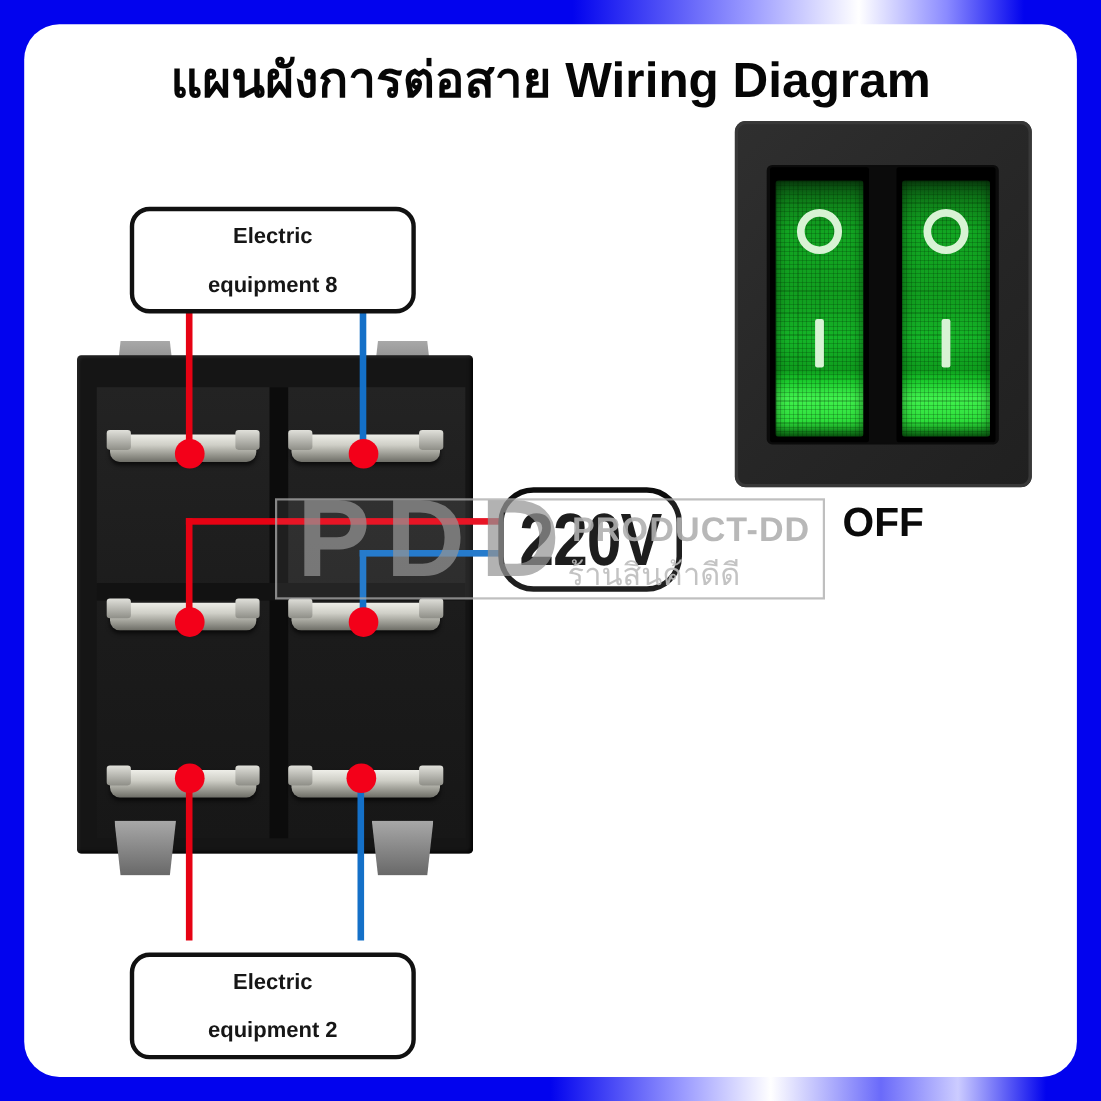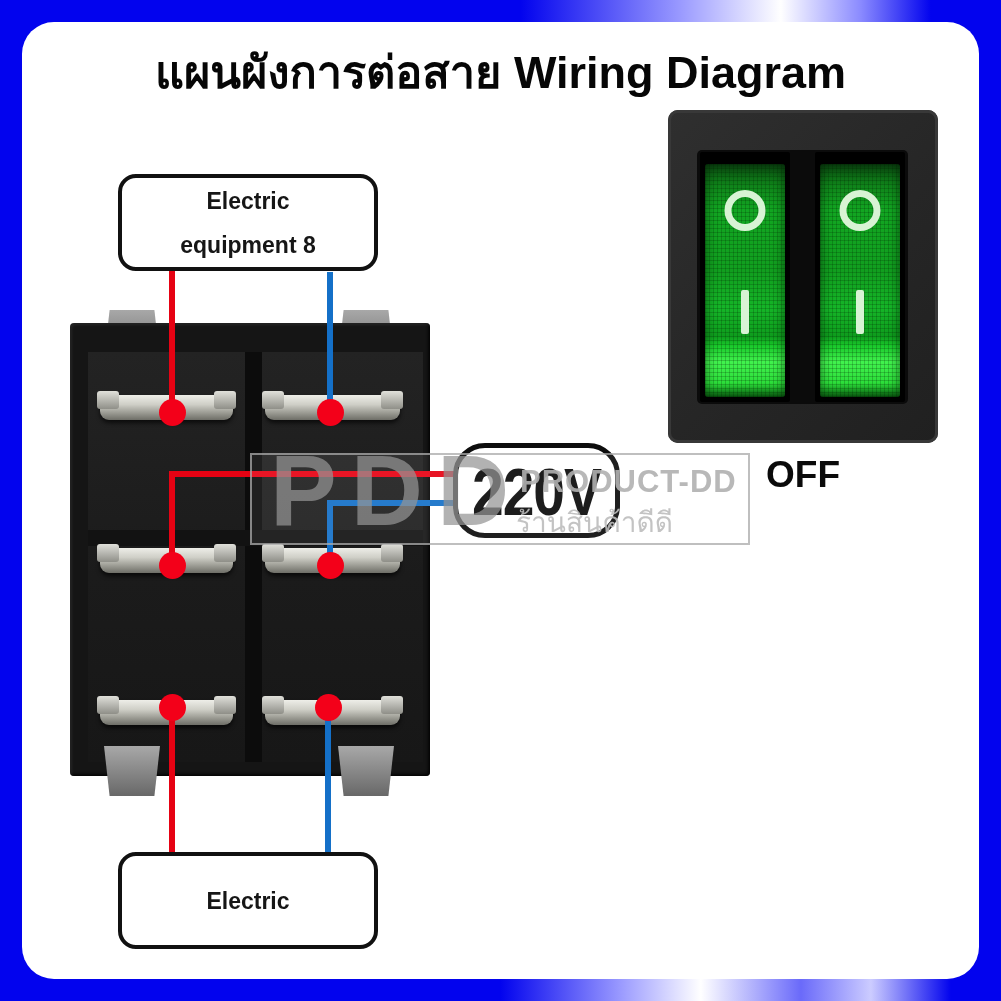--- a/index.html
+++ b/index.html
@@ -11,21 +11,21 @@
   .edge-bottom{position:absolute;left:0;bottom:0;width:1001px;height:23px;z-index:1;
     background:linear-gradient(90deg,#0203ee 0%,#0203ee 50%,#9a9aff 62%,#ffffff 70%,#6a6afa 80%,#ccccff 87%,#0203ee 95%);}
   .content{position:absolute;left:22px;top:22px;width:957px;height:957px;
     background:#ffffff;border-radius:32px;z-index:2;}
   
   .title{position:absolute;left:0;top:36px;width:1001px;text-align:center;z-index:4;
     font-size:45px;font-weight:bold;color:#060606;letter-spacing:0;}
   
   .eqbox{position:absolute;left:118px;width:252px;height:89px;background:#fff;
     border:4px solid #111;border-radius:18px;z-index:7;display:flex;flex-direction:column;
-    align-items:center;justify-content:center;font-size:23px;font-weight:bold;color:#161616;line-height:44px;}
+    align-items:center;justify-content:center;font-size:20px;font-weight:bold;color:#161616;line-height:44px;margin-top:14px;}
   #eq1{top:174px;} #eq2{top:852px;}
   
   .wire{position:absolute;z-index:5;}
   .red{background:#e60213;} .blue{background:#1470c8;}
   .dot{position:absolute;width:27px;height:27px;border-radius:50%;background:#f30019;z-index:6;}
   
   .backsw{position:absolute;left:70px;top:308px;width:362px;height:490px;z-index:3;}
   .tab{position:absolute;width:56px;height:50px;background:linear-gradient(180deg,#a8a8a8,#686868);}
   .tab.t{clip-path:polygon(10% 0,90% 0,100% 100%,0 100%);}
   .tab.b{clip-path:polygon(0 0,100% 0,90% 100%,10% 100%);}
@@ -89,20 +89,21 @@
   <div class="content"></div>
 
   <div class="title">แผนผังการต่อสาย Wiring Diagram</div>
 
   <div class="eqbox" id="eq1">
     <span>Electric</span>
     <span>equipment 8</span>
   </div>
   <div class="eqbox" id="eq2">
     <span>Electric</span>
+    <span>equipment 2</span>
   </div>
 
   <div class="backsw">
     <div class="tab t" style="left:34px;top:2px;"></div>
     <div class="tab t" style="left:268px;top:2px;"></div>
     <div class="sw-body"></div>
     <div class="sw-inner"></div>
     <div class="sw-divider"></div>
     <div class="sw-ridge"></div>
     <div class="tab b" style="left:34px;top:438px;"></div>

